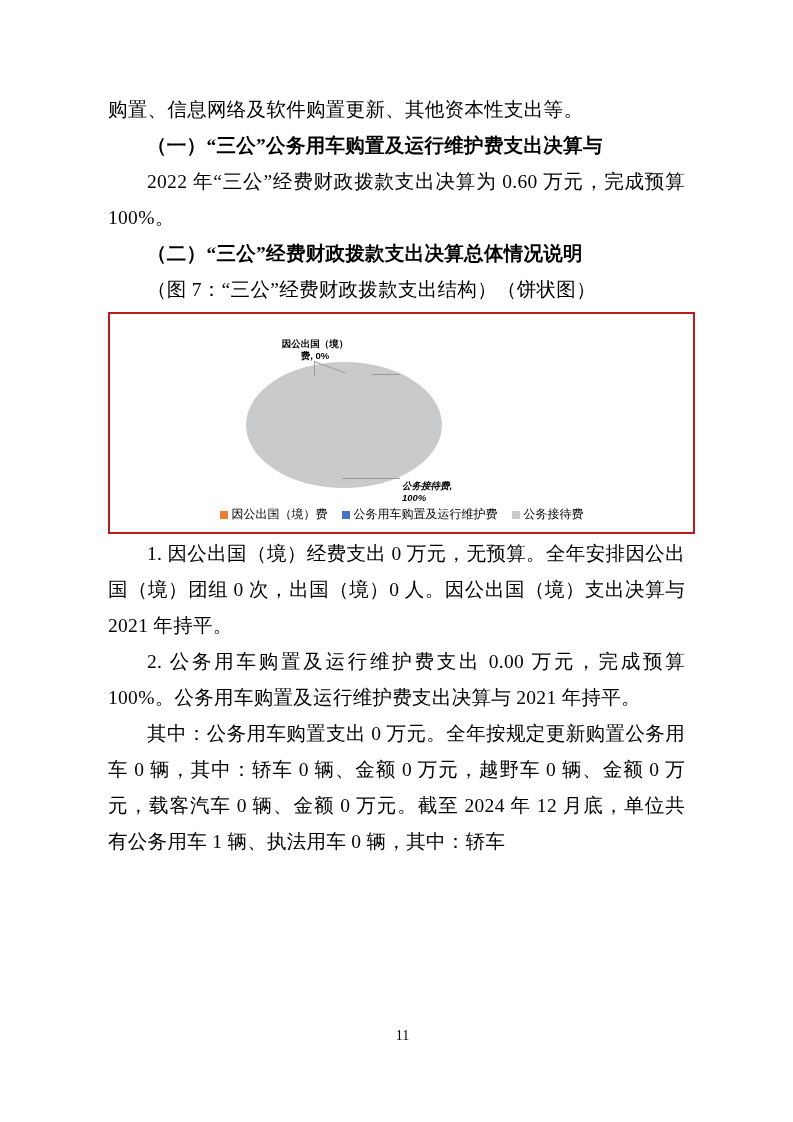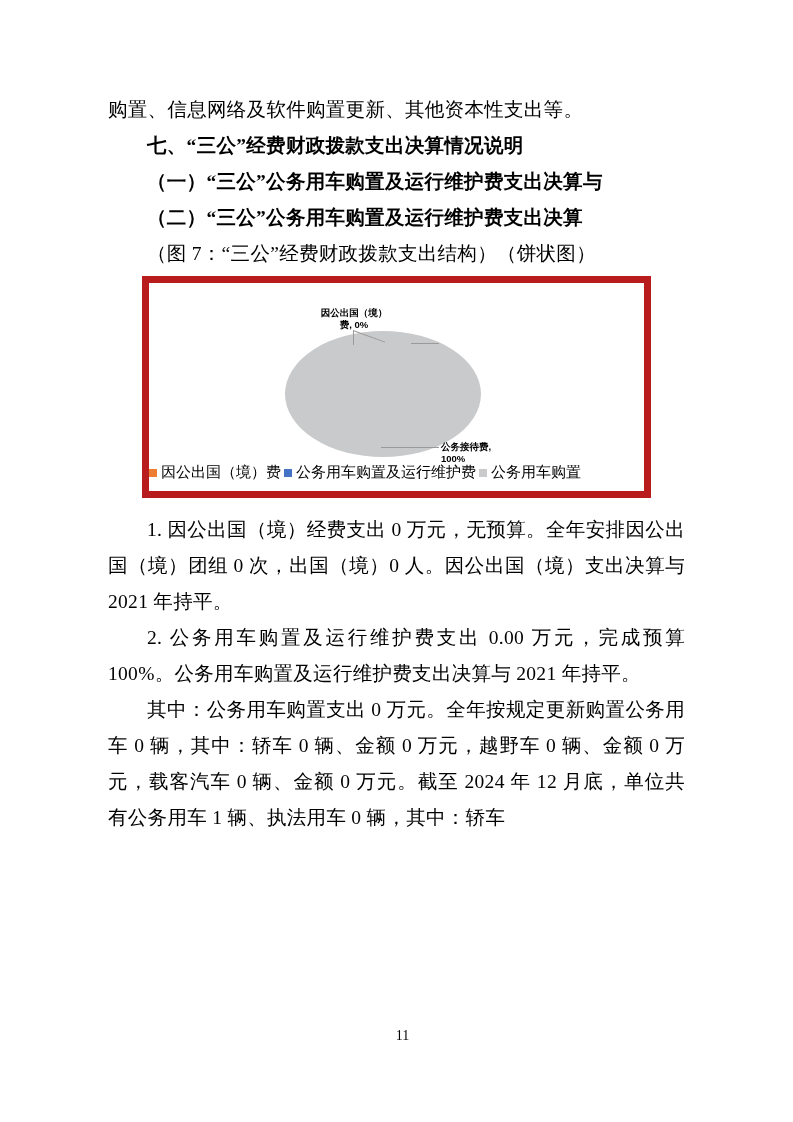--- a/index.html
+++ b/index.html
@@ -36,24 +36,24 @@
   .heading {
     font-weight: bold;
     text-indent: 39px;
   }
   .chart-caption {
     text-indent: 39px;
   }
   
   .chart-box {
     position: relative;
-    width: 509px;
+    width: 587px;
     height: 222px;
-    margin: 4px auto 12px auto;
-    border: 7px solid #b91c1c;
+    margin: 4px auto 0 auto;
+    border: 2px solid #b91c1c;
     box-sizing: border-box;
     background: #ffffff;
   }
   .pie {
     position: absolute;
     left: 136px;
     top: 48px;
     width: 196px;
     height: 126px;
     border-radius: 50%;
@@ -75,38 +75,40 @@
     width: 110px;
   }
   .lbl-car {
     left: 285px;
     top: 38px;
     width: 120px;
     text-align: left;
   }
   .lbl-recv {
     left: 292px;
-    top: 158px;
+    top: 166px;
     width: 120px;
     text-align: left;
+    font-style: italic;
   }
   .leader {
     position: absolute;
     background: #9a9a9a;
   }
   .legend {
     position: absolute;
     left: 0;
     right: 0;
     bottom: 9px;
     display: flex;
+    justify-content: center;
     align-items: center;
-    gap: 3px;
+    gap: 14px;
     font-family: "Liberation Sans", "DejaVu Sans", sans-serif;
-    font-size: 15px;
+    font-size: 12px;
     color: #000000;
   }
   .legend-item {
     display: flex;
     align-items: center;
     gap: 4px;
   }
   .swatch {
     width: 8px;
     height: 8px;
@@ -124,26 +126,26 @@
   }
   .gap-sm { height: 2px; }
 </style>
 </head>
 <body>
 
 <div class="page">
 
   <p class="plain">购置、信息网络及软件购置更新、其他资本性支出等。</p>
 
-  <p class="heading">七、“三公”经费财政拨款支出决算情况说明</p>
 
   <p class="heading">（一）“三公”公务用车购置及运行维护费支出决算与</p>
 
+  <p class="indent2">2022 年“三公”经费财政拨款支出决算为 0.60 万元，完成预算 100%。</p>
 
-  <p class="heading">（二）“三公”公务用车购置及运行维护费支出决算</p>
+  <p class="heading">（二）“三公”经费财政拨款支出决算总体情况说明</p>
 
 
   <p class="chart-caption">（图 7：“三公”经费财政拨款支出结构）（饼状图）</p>
 
   <div class="chart-box">
     <div class="pie"></div>
 
     <div class="leader" style="left:204px; top:48px; width:1px; height:14px;"></div>
     <div class="leader" style="left:204px; top:47px; width:34px; height:1px; transform:rotate(20deg); transform-origin:left center;"></div>
     <div class="leader" style="left:262px; top:60px; width:28px; height:1px;"></div>
@@ -158,21 +160,21 @@
       <span class="legend-item">
         <span class="swatch" style="background:#ed7d31;"></span>
         <span>因公出国（境）费</span>
       </span>
       <span class="legend-item">
         <span class="swatch" style="background:#4472c4;"></span>
         <span>公务用车购置及运行维护费</span>
       </span>
       <span class="legend-item">
         <span class="swatch" style="background:#c9cacb;"></span>
-        <span>公务用车购置</span>
+        <span>公务接待费</span>
       </span>
     </div>
   </div>
 
   <div class="gap-sm"></div>
 
   <p class="indent2">1. 因公出国（境）经费支出 0 万元，无预算。全年安排因公出国（境）团组 0 次，出国（境）0 人。因公出国（境）支出决算与 2021 年持平。</p>
 
   <p class="indent2">2. 公务用车购置及运行维护费支出 0.00 万元，完成预算 100%。公务用车购置及运行维护费支出决算与 2021 年持平。</p>
 

